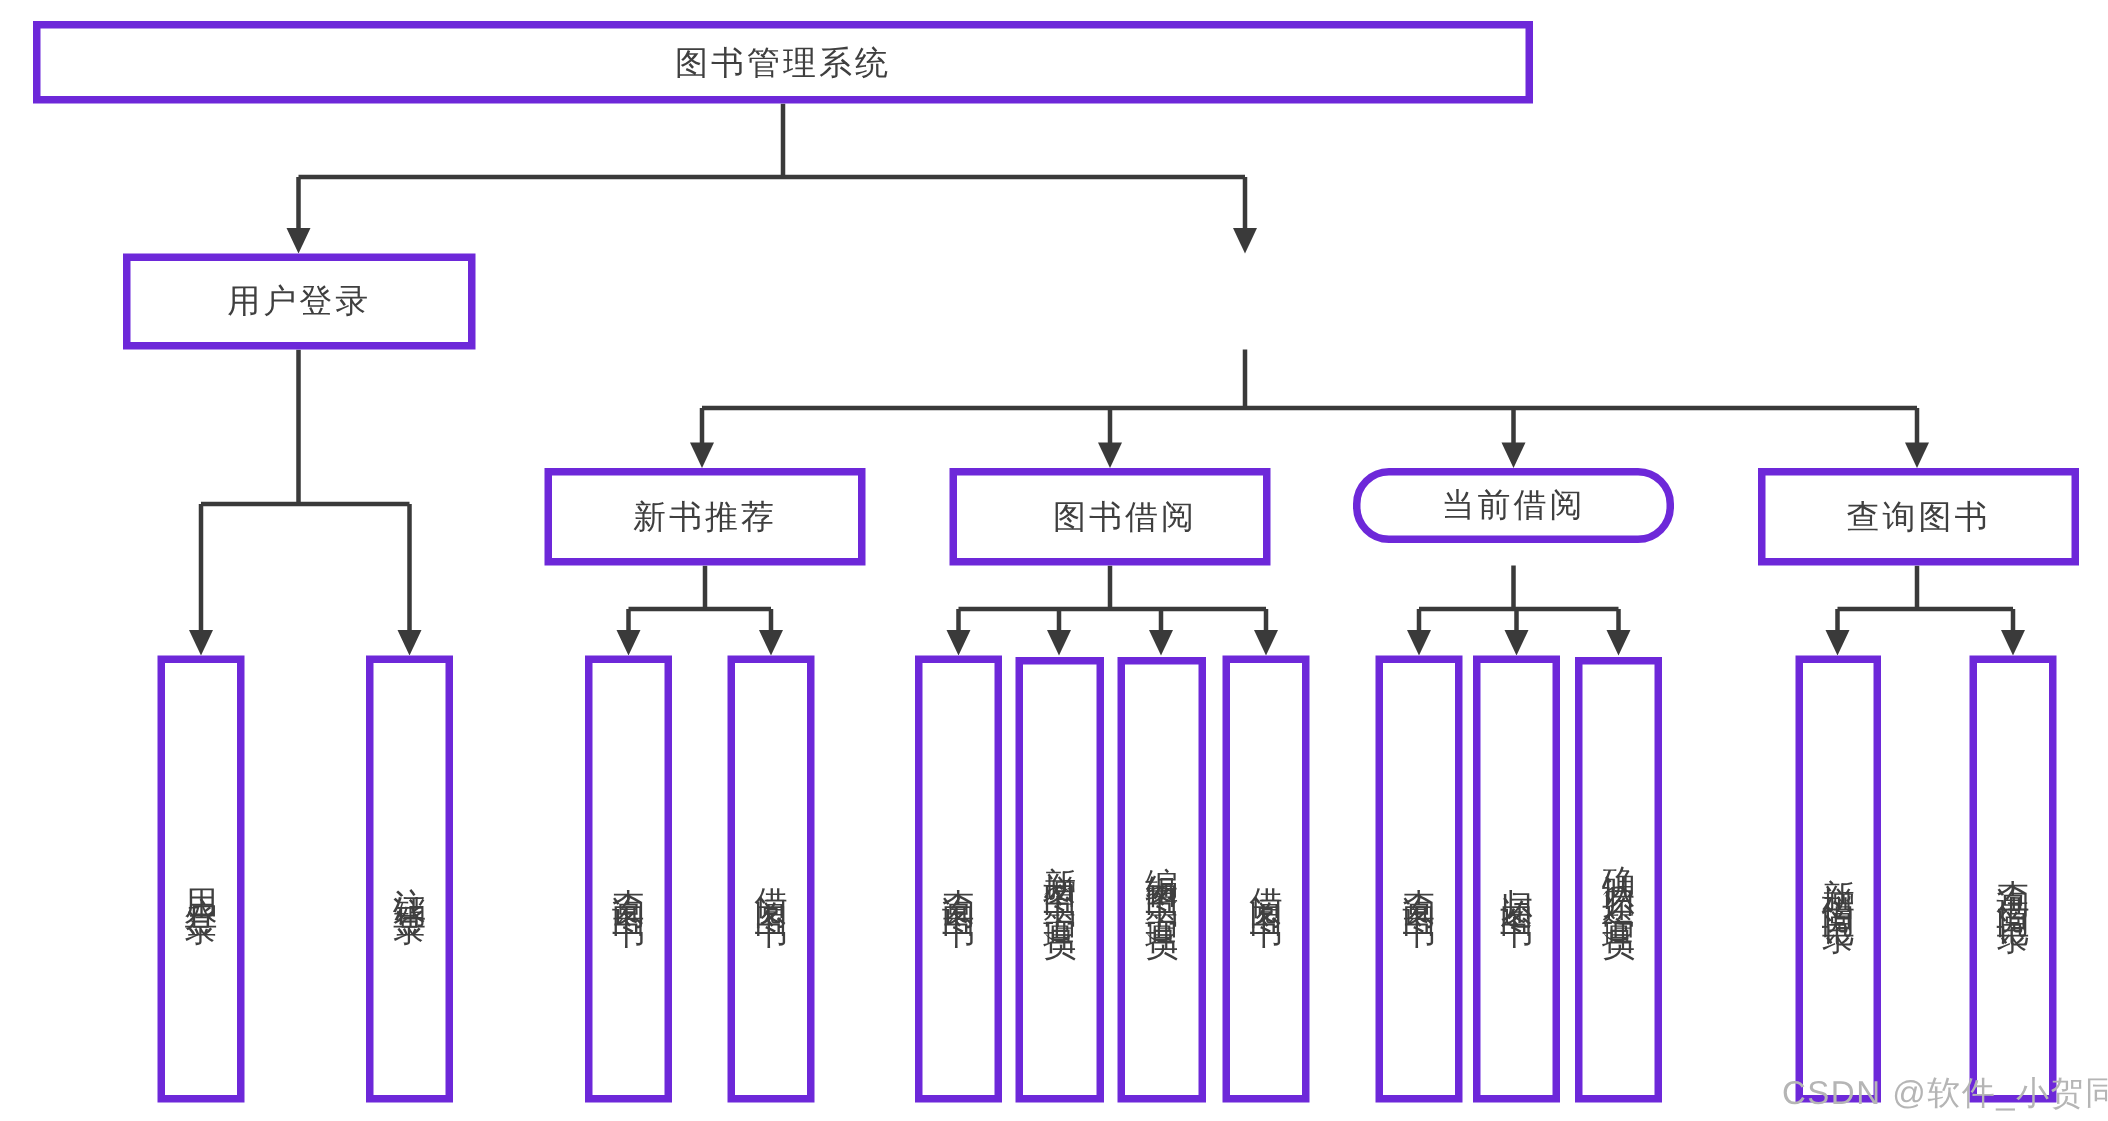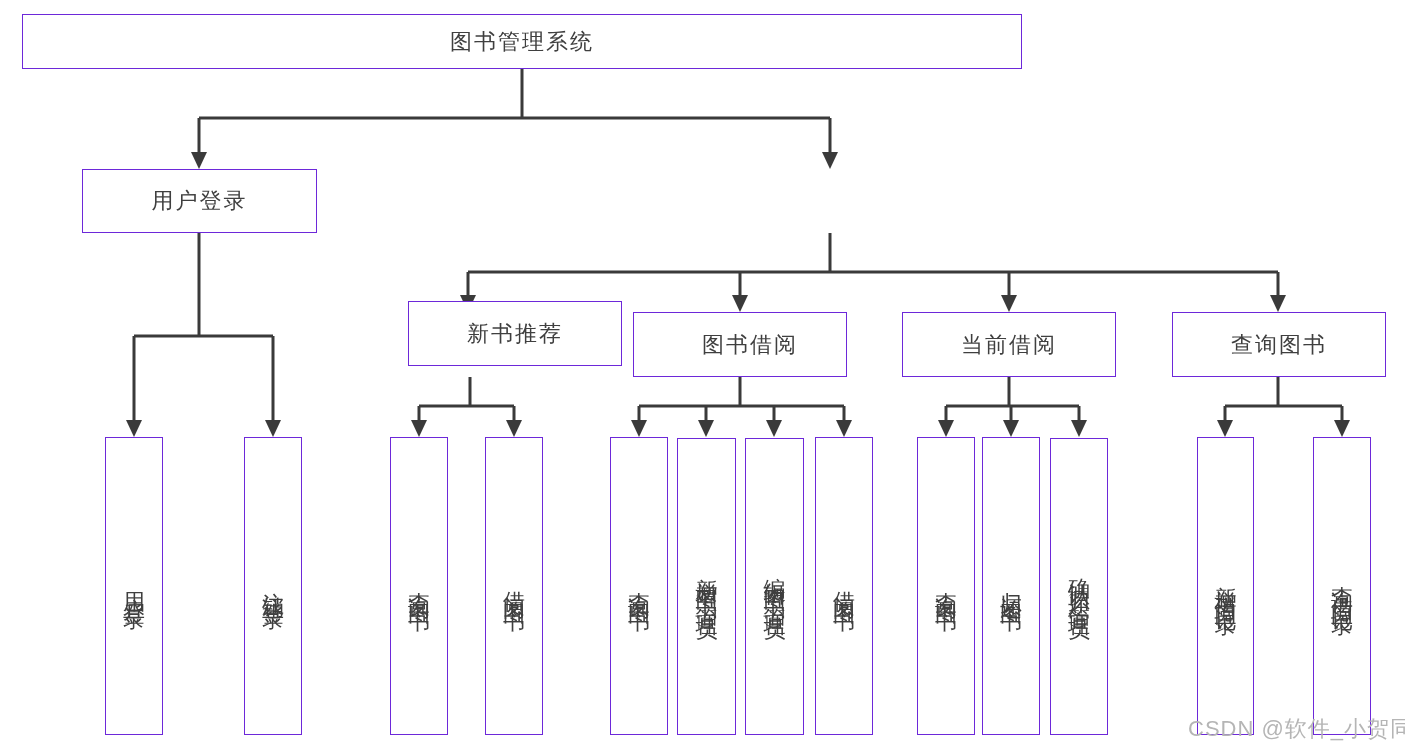--- a/index.html
+++ b/index.html
@@ -10,21 +10,21 @@
     height: 747px;
     background: #ffffff;
     font-family: "Liberation Sans", sans-serif;
     overflow: hidden;
   }
   .edges { position: absolute; left: 0; top: 0; width: 1405px; height: 747px; }
   .edges path { stroke: #3a3a3a; stroke-width: 3; fill: none; }
   .edges polygon { fill: #3a3a3a; stroke: none; }
   .node {
     position: absolute;
-    border: 1px solid #6d28d9;
+    border: 5px solid #6d28d9;
     background: #ffffff;
     color: #3f3f3f;
     display: flex;
     align-items: center;
     justify-content: center;
     font-size: 22px;
     letter-spacing: 2px;
     line-height: 1;
     white-space: nowrap;
   }
@@ -84,23 +84,23 @@
 
     <path d="M1278,377 V406 M1225,406 H1342 M1225,406 V421 M1342,406 V421"></path>
     <polygon points="1217,420 1233,420 1225,437"></polygon>
     <polygon points="1334,420 1350,420 1342,437"></polygon>
   </svg>
 
   <div class="node" style="left:22px; top:14px; width:1000px; height:55px;">图书管理系统</div>
 
   <div class="node" style="left:82px; top:169px; width:235px; height:64px;">用户登录</div>
 
-  <div class="node" style="left:363px; top:301px; width:214px; height:65px;margin-left:45px;">新书推荐</div>
+  <div class="node" style="left:363px; top:312px; width:214px; height:65px;">新书推荐</div>
   <div class="node" style="left:633px; top:312px; width:214px; height:65px;padding-left:20px;">图书借阅</div>
-  <div class="node" style="left:902px; top:312px; width:214px; height:65px;">当前借阅</div>
+  <div class="node" style="left:902px; top:312px; width:214px; height:50px;border-radius:24px;">当前借阅</div>
   <div class="node" style="left:1172px; top:312px; width:214px; height:65px;">查询图书</div>
 
   <div class="node vnode" style="left:105px; top:437px; width:58px; height:298px;">
     <span class="vtext">用户登录</span>
   </div>
   <div class="node vnode" style="left:244px; top:437px; width:58px; height:298px;">
     <span class="vtext">注销登录</span>
   </div>
 
   <div class="node vnode" style="left:390px; top:437px; width:58px; height:298px;">

